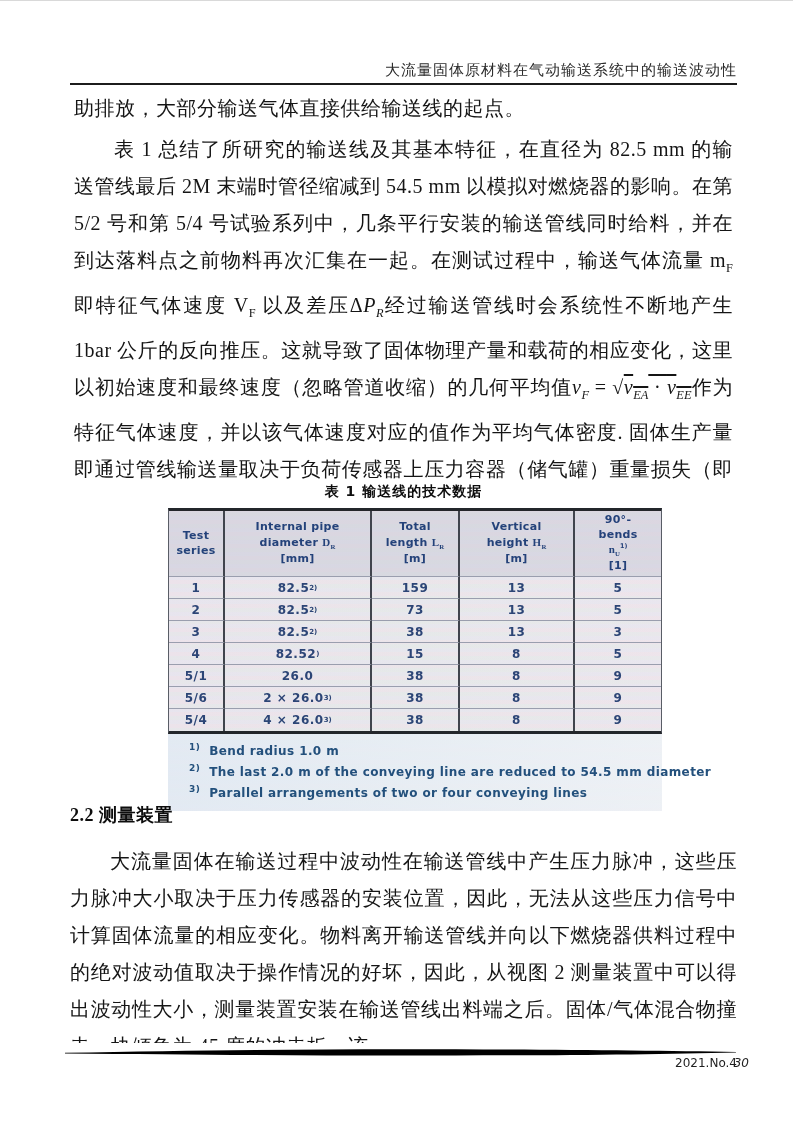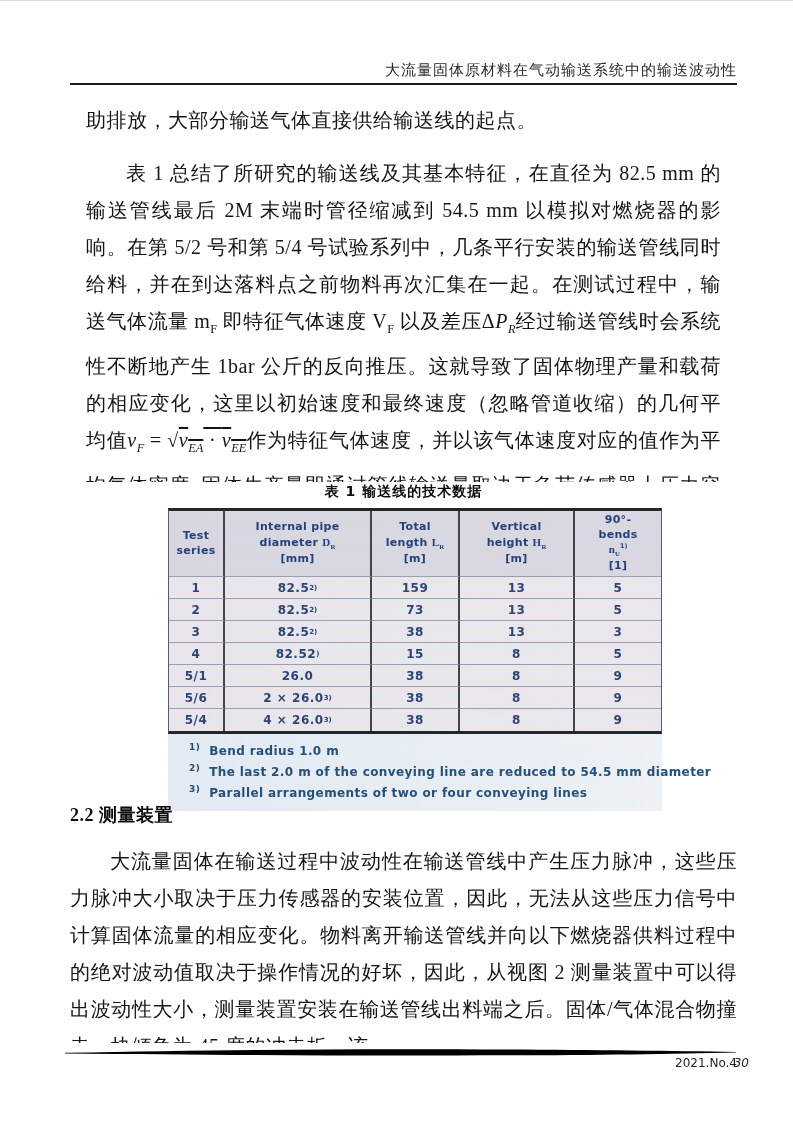--- a/index.html
+++ b/index.html
@@ -8,21 +8,21 @@
   .top-edge{position:absolute;top:0;left:0;right:0;height:1px;background:#d9d9d9;}
 
   
   .running-title{position:absolute;top:61px;left:70px;width:667px;text-align:right;
         font-size:15px;letter-spacing:1px;color:#2b2b2b;}
   .header-rule{position:absolute;top:83px;left:70px;width:667px;height:2px;background:#1c1c1c;}
 
   
   .bodytext{position:absolute;left:70px;top:86px;width:667px;max-height:396px;overflow:hidden;
         font-size:20px;line-height:37px;text-align:justify;letter-spacing:0.5px;}
-  .para{margin:16px;}
+  .para{margin:4px;}
   .para.ind{text-indent:2em;}
   .sub{vertical-align:sub;font-size:0.62em;letter-spacing:0;}
   .sup{vertical-align:super;font-size:0.58em;letter-spacing:0;}
   .i{font-style:italic;}
   .ov{text-decoration:overline;}
   .srf{font-family:"Liberation Serif","DejaVu Serif",serif;}
 
   
   .table-caption{position:absolute;top:483px;left:70px;width:667px;text-align:center;
         font-family:"DejaVu Sans","Liberation Sans",sans-serif;font-weight:bold;

